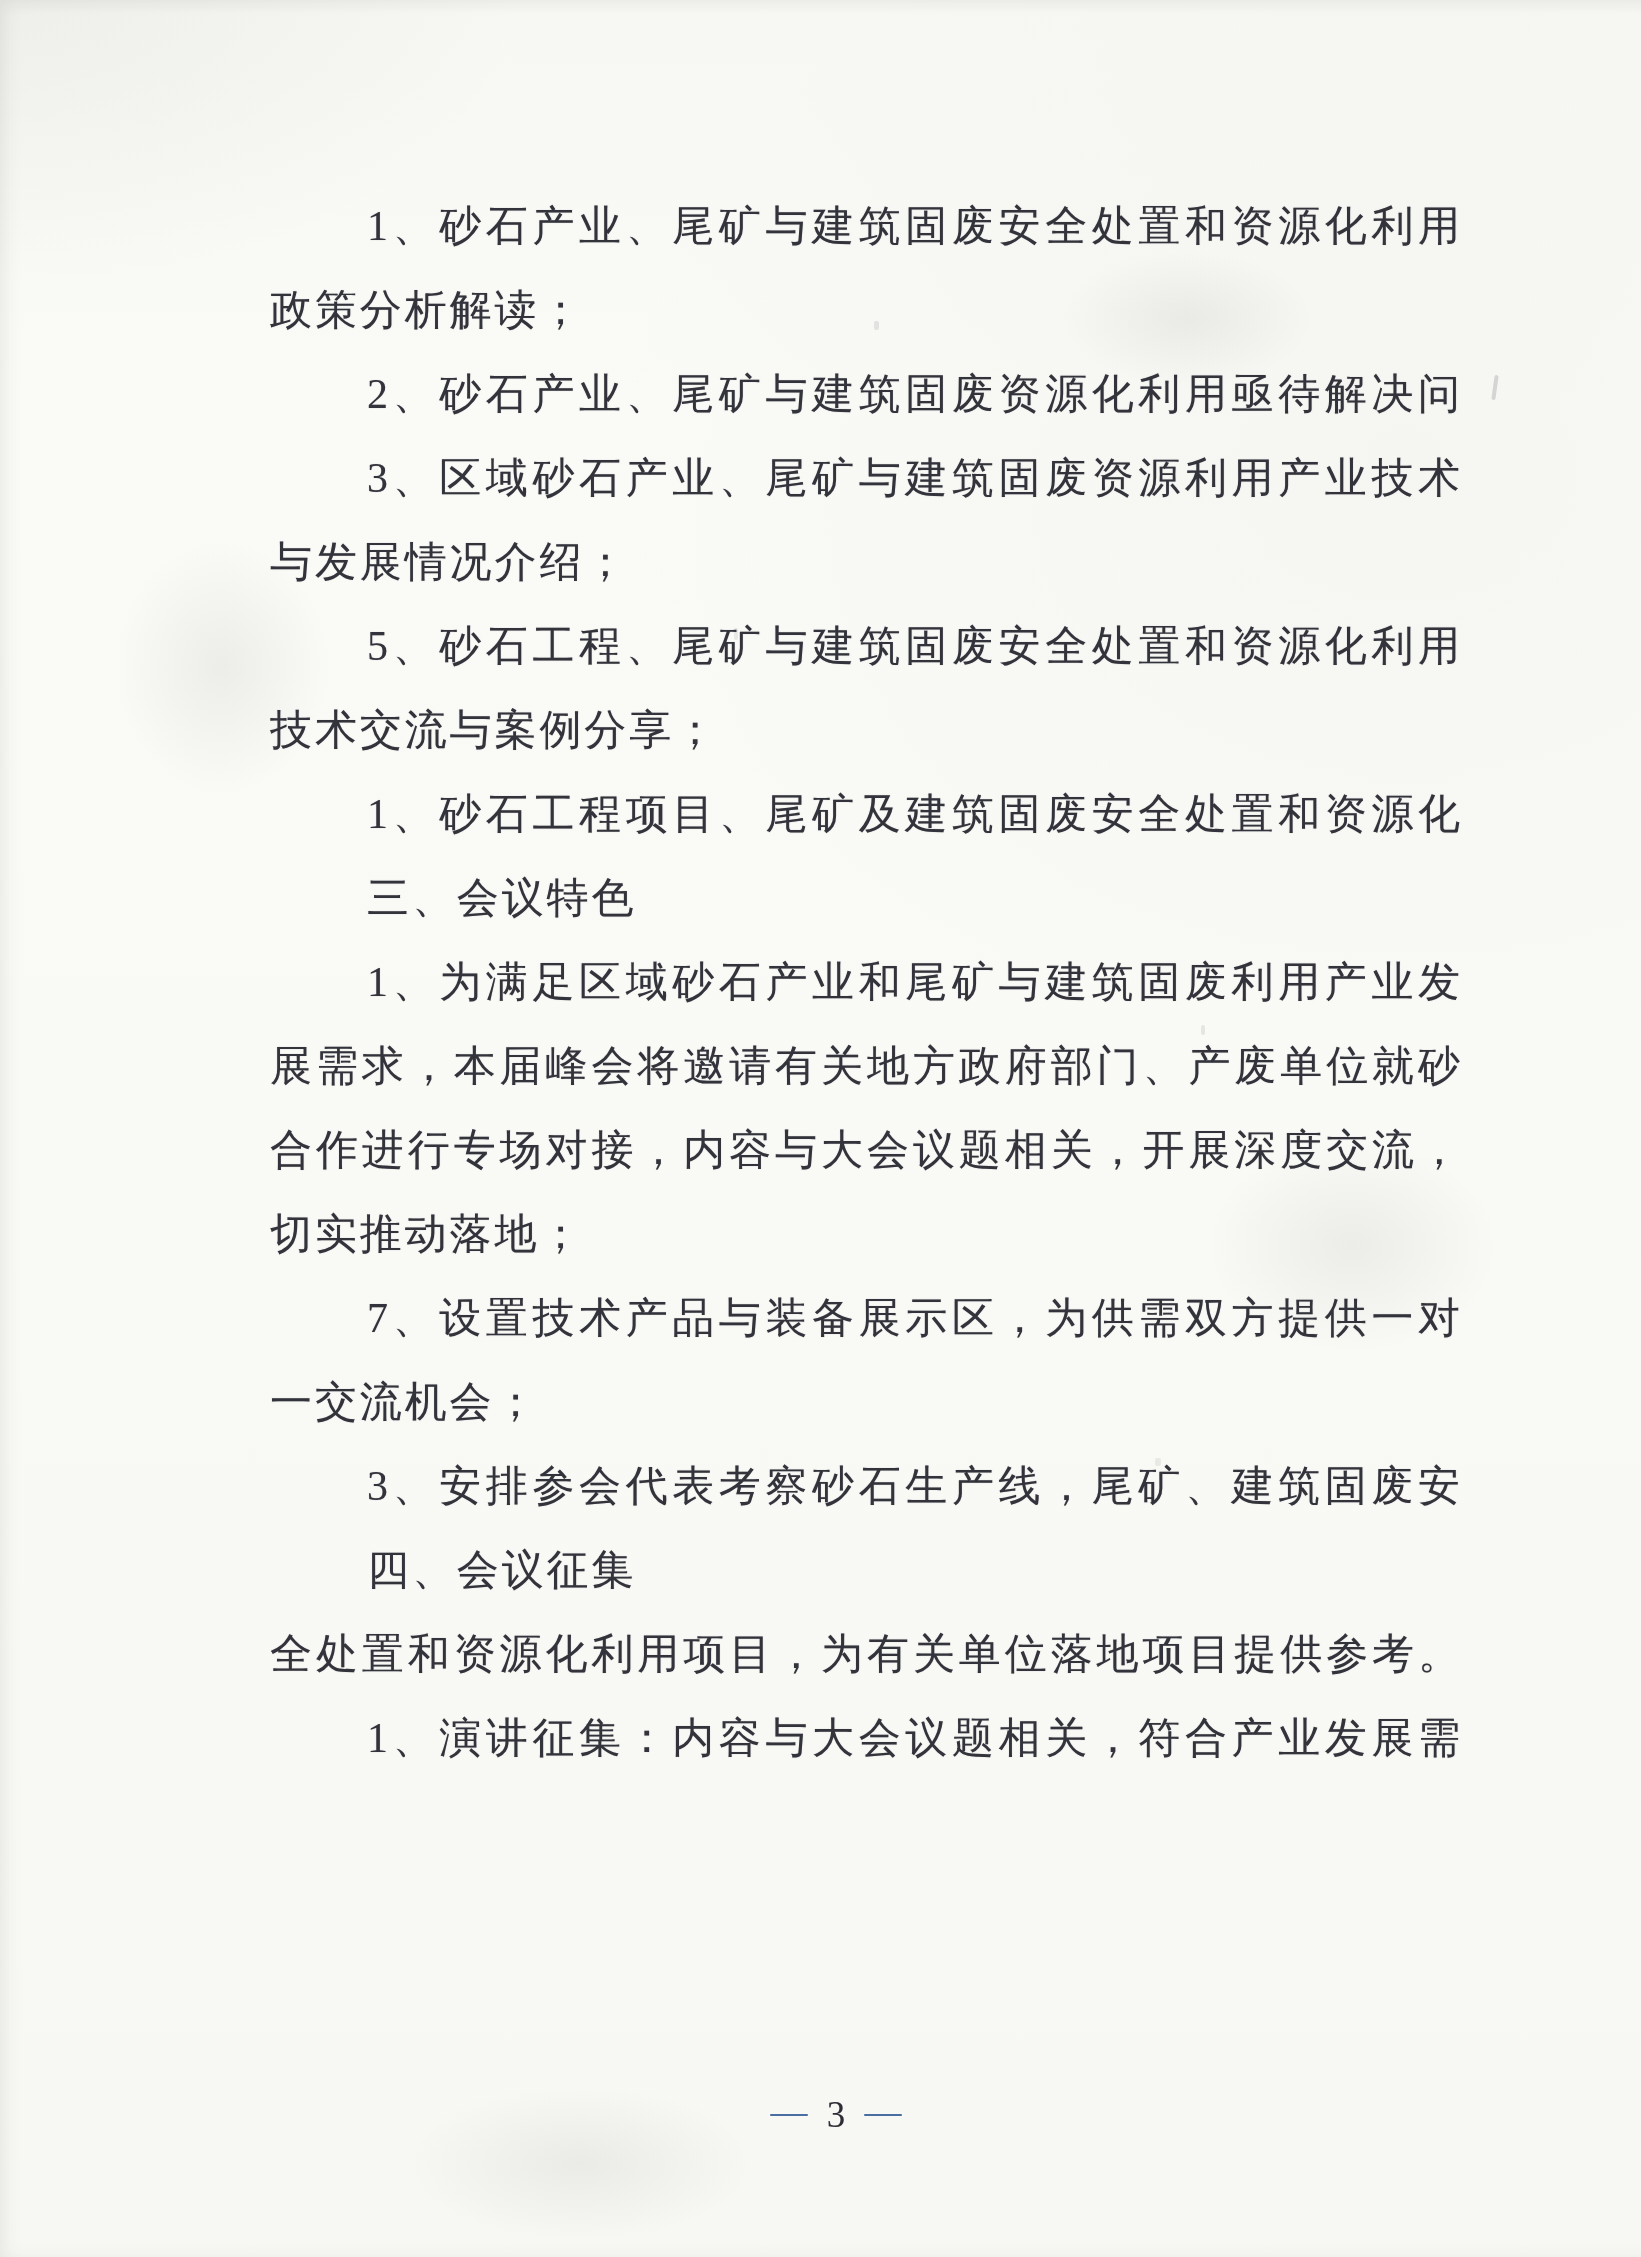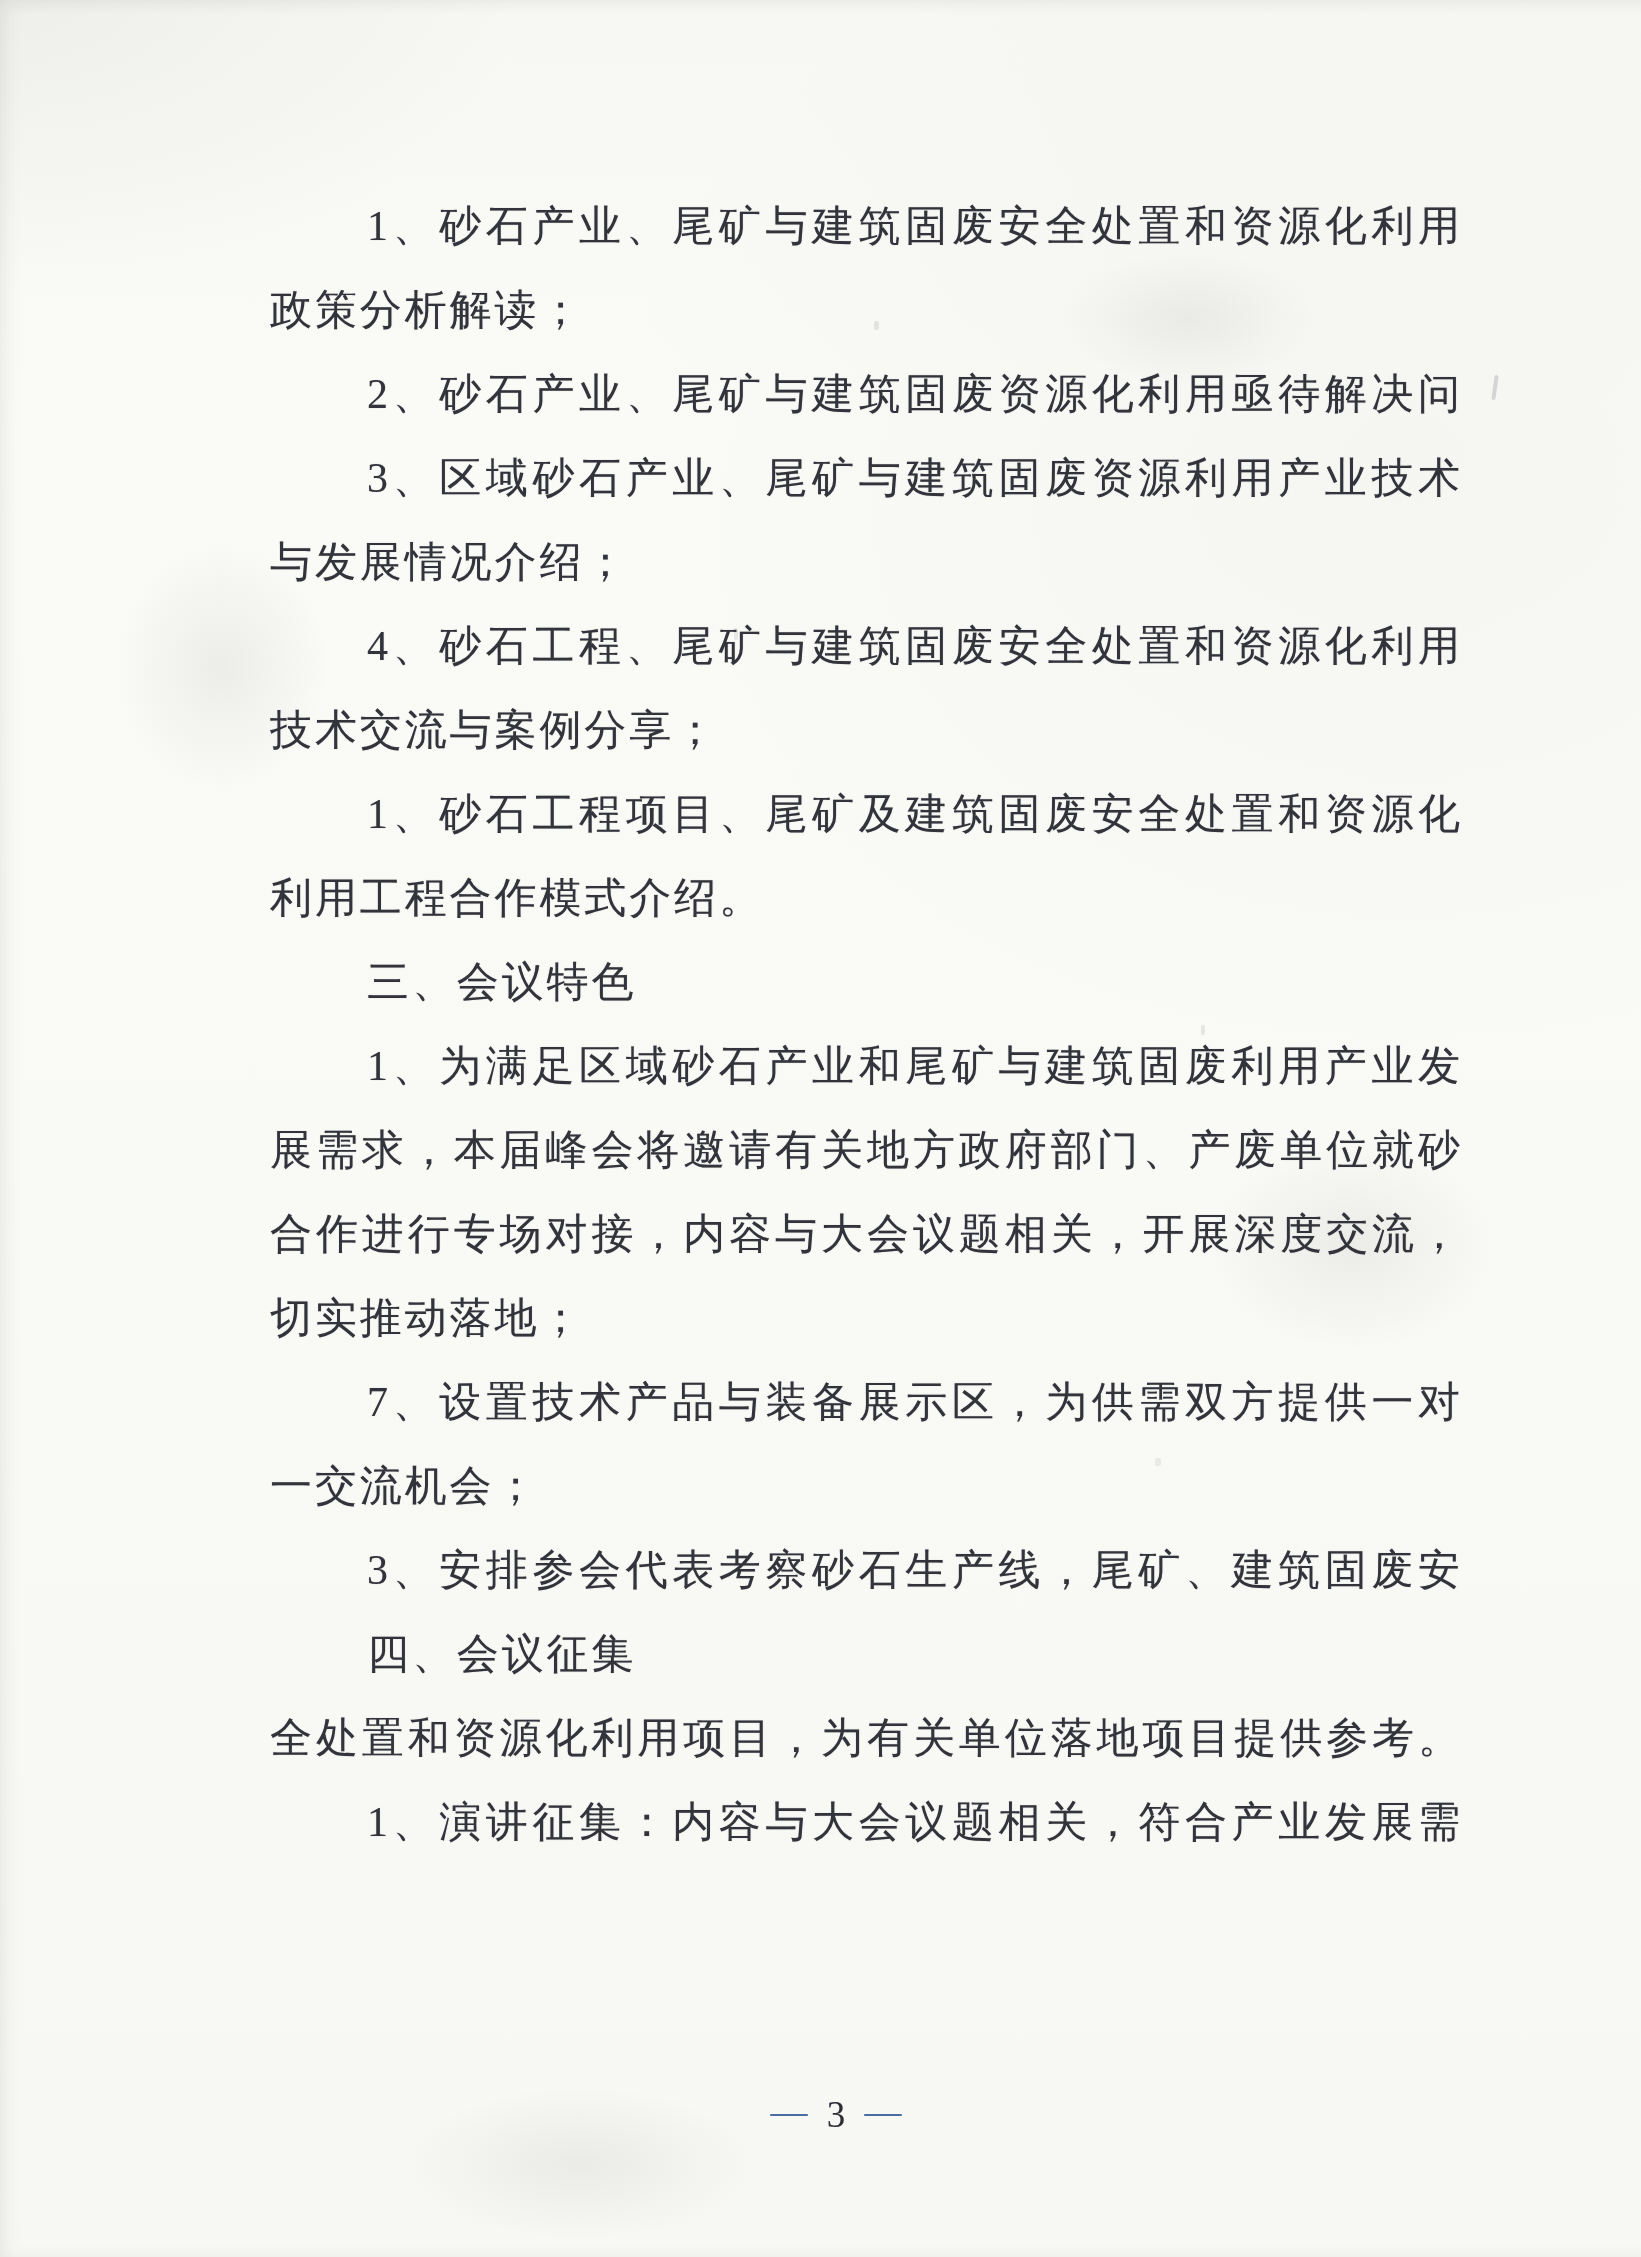--- a/index.html
+++ b/index.html
@@ -103,24 +103,23 @@
   <div class="speck s3"></div>
   <div class="speck s4"></div>
   <div class="speck s5"></div>
 
   <main class="body-text">
       <div class="line indent fill">1、砂石产业、尾矿与建筑固废安全处置和资源化利用</div>
       <div class="line">政策分析解读；</div>
       <div class="line indent fill">2、砂石产业、尾矿与建筑固废资源化利用亟待解决问</div>
       <div class="line indent fill">3、区域砂石产业、尾矿与建筑固废资源利用产业技术</div>
       <div class="line">与发展情况介绍；</div>
-      <div class="line indent fill">4、砂石工程、尾矿与建筑固废安全处置和资源化利用</div>
+      <div class="line indent fill">5、砂石工程、尾矿与建筑固废安全处置和资源化利用</div>
       <div class="line">技术交流与案例分享；</div>
       <div class="line indent fill">1、砂石工程项目、尾矿及建筑固废安全处置和资源化</div>
-      <div class="line">利用工程合作模式介绍。</div>
       <div class="line indent">三、会议特色</div>
       <div class="line indent fill">1、为满足区域砂石产业和尾矿与建筑固废利用产业发</div>
       <div class="line fill">展需求，本届峰会将邀请有关地方政府部门、产废单位就砂</div>
       <div class="line fill">合作进行专场对接，内容与大会议题相关，开展深度交流，</div>
       <div class="line">切实推动落地；</div>
       <div class="line indent fill">7、设置技术产品与装备展示区，为供需双方提供一对</div>
       <div class="line">一交流机会；</div>
       <div class="line indent fill">3、安排参会代表考察砂石生产线，尾矿、建筑固废安</div>
       <div class="line indent">四、会议征集</div>
       <div class="line fill">全处置和资源化利用项目，为有关单位落地项目提供参考。</div>

